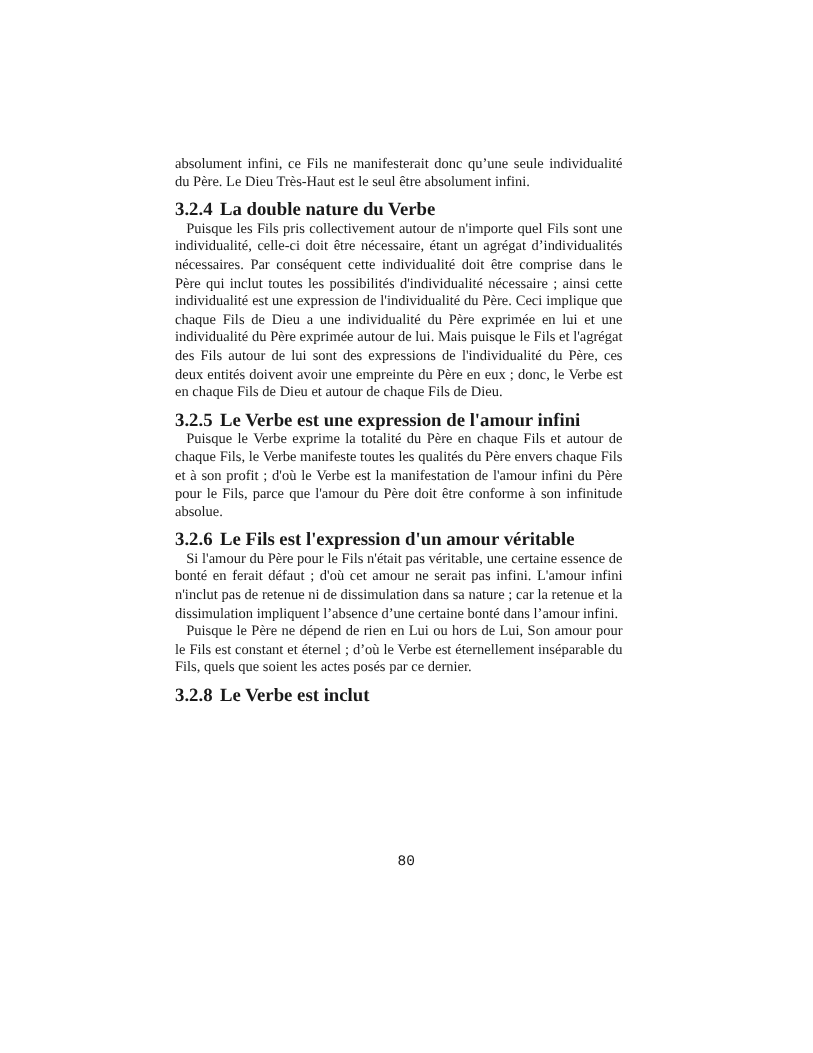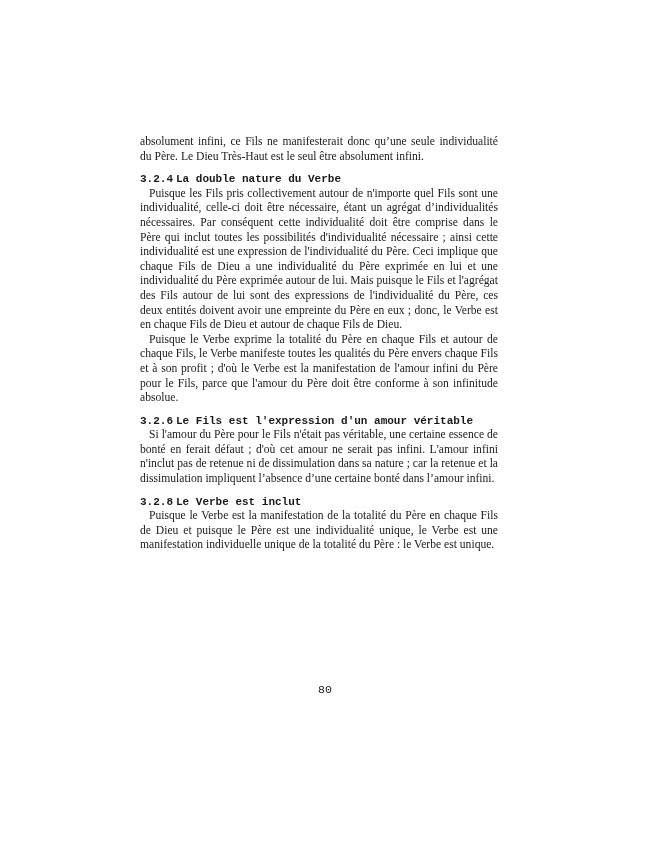--- a/index.html
+++ b/index.html
@@ -1,38 +1,39 @@
 <!DOCTYPE html>
 <html><head>
 <meta charset="utf-8">
 <style>
   html, body { margin: 0; padding: 0; background: #ffffff; }
   body { width: 650px; height: 842px; position: relative; overflow: hidden; }
-  .page { position: absolute; left: 140px; top: 135px; width: 358px;
+  .page { position: absolute; left: 140px; top: 124px; width: 358px;
     font-family: "Liberation Serif", "DejaVu Serif", serif; font-size: 11.6px;
     line-height: 14.6px; color: #1a1a1a; }
   p { margin: 0; text-align: justify; }
   p.indent { text-indent: 9px; }
-  h3 { margin: 8px 0 0 0; font-size: 11px; line-height: 14.6px; font-weight: bold; font-family: Liberation Mono, monospace; }
+  h3 { margin: 8px 0 0 0; font-size: 15px; line-height: 14.6px; font-weight: bold; }
   h3 .num { display: inline-block; width: 36px; }
   .pageno { position: absolute; left: 0; width: 650px; top: 683px; text-align: center;
     font-family: Liberation Mono, monospace; font-size: 11.6px; color: #1a1a1a; }
 </style>
 </head>
 <body>
 
 <div class="page">
   <p>absolument infini, ce Fils ne manifesterait donc qu’une seule individualité du Père. Le Dieu Très-Haut est le seul être absolument infini.</p>
 
   <h3><span class="num">3.2.4</span><span>La double nature du Verbe</span></h3>
   <p class="indent">Puisque les Fils pris collectivement autour de n'importe quel Fils sont une individualité, celle-ci doit être nécessaire, étant un agrégat d’individualités nécessaires. Par conséquent cette individualité doit être comprise dans le Père qui inclut toutes les possibilités d'individualité nécessaire ; ainsi cette individualité est une expression de l'individualité du Père. Ceci implique que chaque Fils de Dieu a une individualité du Père exprimée en lui et une individualité du Père exprimée autour de lui. Mais puisque le Fils et l'agrégat des Fils autour de lui sont des expressions de l'individualité du Père, ces deux entités doivent avoir une empreinte du Père en eux ; donc, le Verbe est en chaque Fils de Dieu et autour de chaque Fils de Dieu.</p>
 
+  <h3><span class="num">3.2.5</span><span>Le Verbe est une expression de l'amour infini</span></h3>
   <p class="indent">Puisque le Verbe exprime la totalité du Père en chaque Fils et autour de chaque Fils, le Verbe manifeste toutes les qualités du Père envers chaque Fils et à son profit ; d'où le Verbe est la manifestation de l'amour infini du Père pour le Fils, parce que l'amour du Père doit être conforme à son infinitude absolue.</p>
 
   <h3><span class="num">3.2.6</span><span>Le Fils est l'expression d'un amour véritable</span></h3>
   <p class="indent">Si l'amour du Père pour le Fils n'était pas véritable, une certaine essence de bonté en ferait défaut ; d'où cet amour ne serait pas infini. L'amour infini n'inclut pas de retenue ni de dissimulation dans sa nature ; car la retenue et la dissimulation impliquent l’absence d’une certaine bonté dans l’amour infini.</p>
 
+  <p class="indent">Puisque le Père ne dépend de rien en Lui ou hors de Lui, Son amour pour le Fils est constant et éternel ; d’où le Verbe est éternellement inséparable du Fils, quels que soient les actes posés par ce dernier.</p>
 
   <h3><span class="num">3.2.8</span><span>Le Verbe est inclut</span></h3>
-  <p class="indent">Puisque le Verbe est la manifestation de la totalité du Père en chaque Fils de Dieu et puisque le Père est une individualité unique, le Verbe est une manifestation individuelle unique de la totalité du Père : le Verbe est unique.</p>
 </div>
 
 <div class="pageno">80</div>
 
 </body></html>

